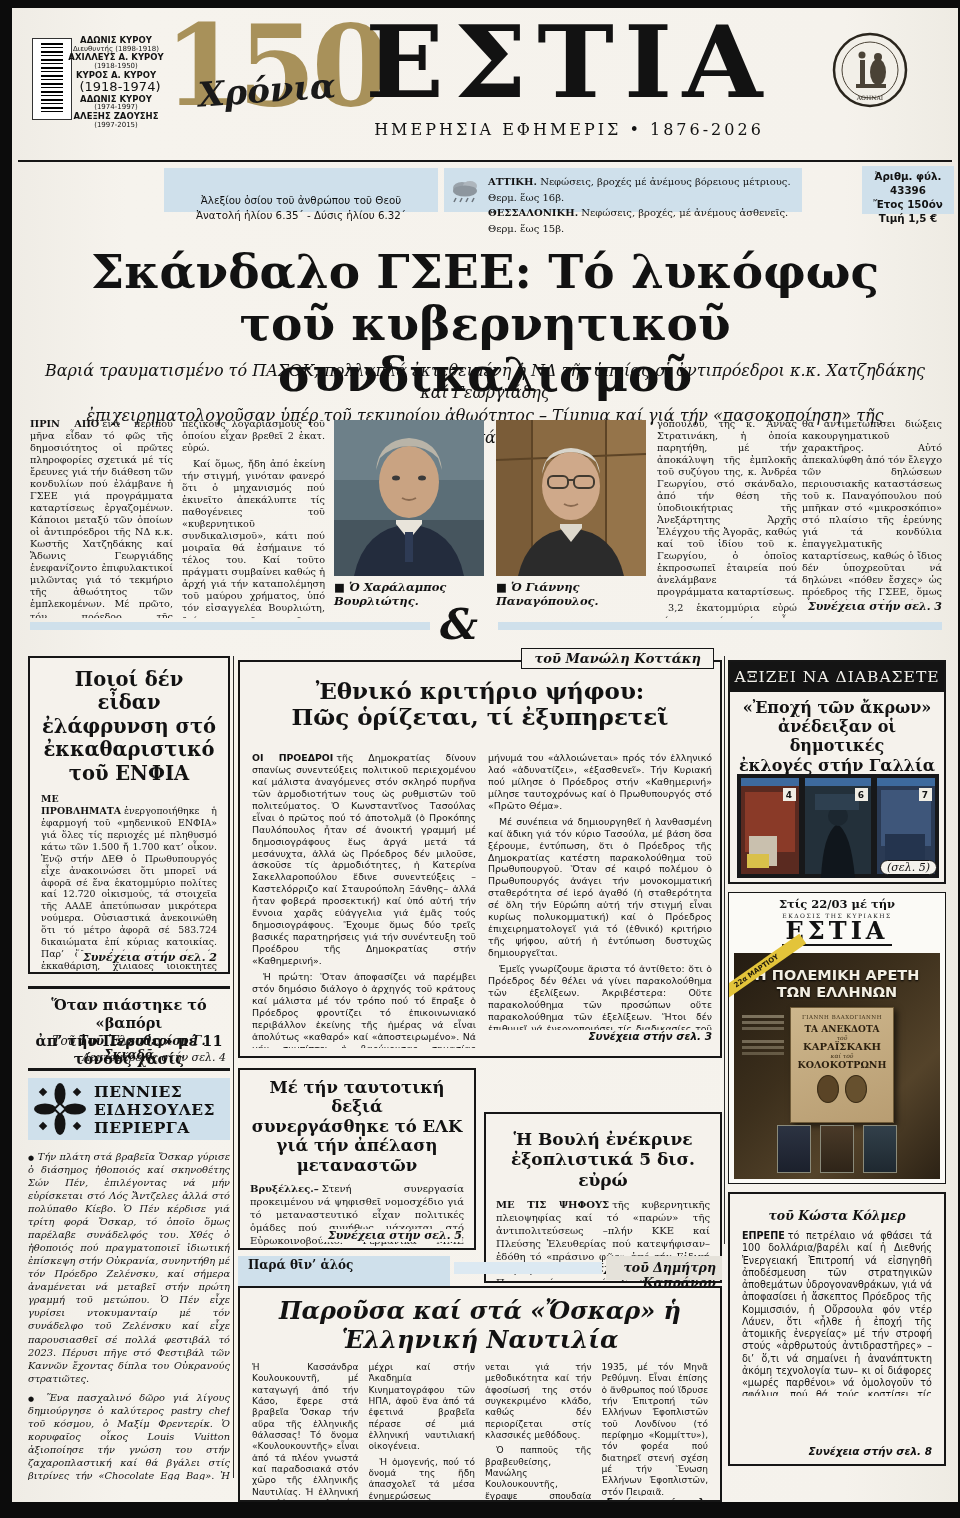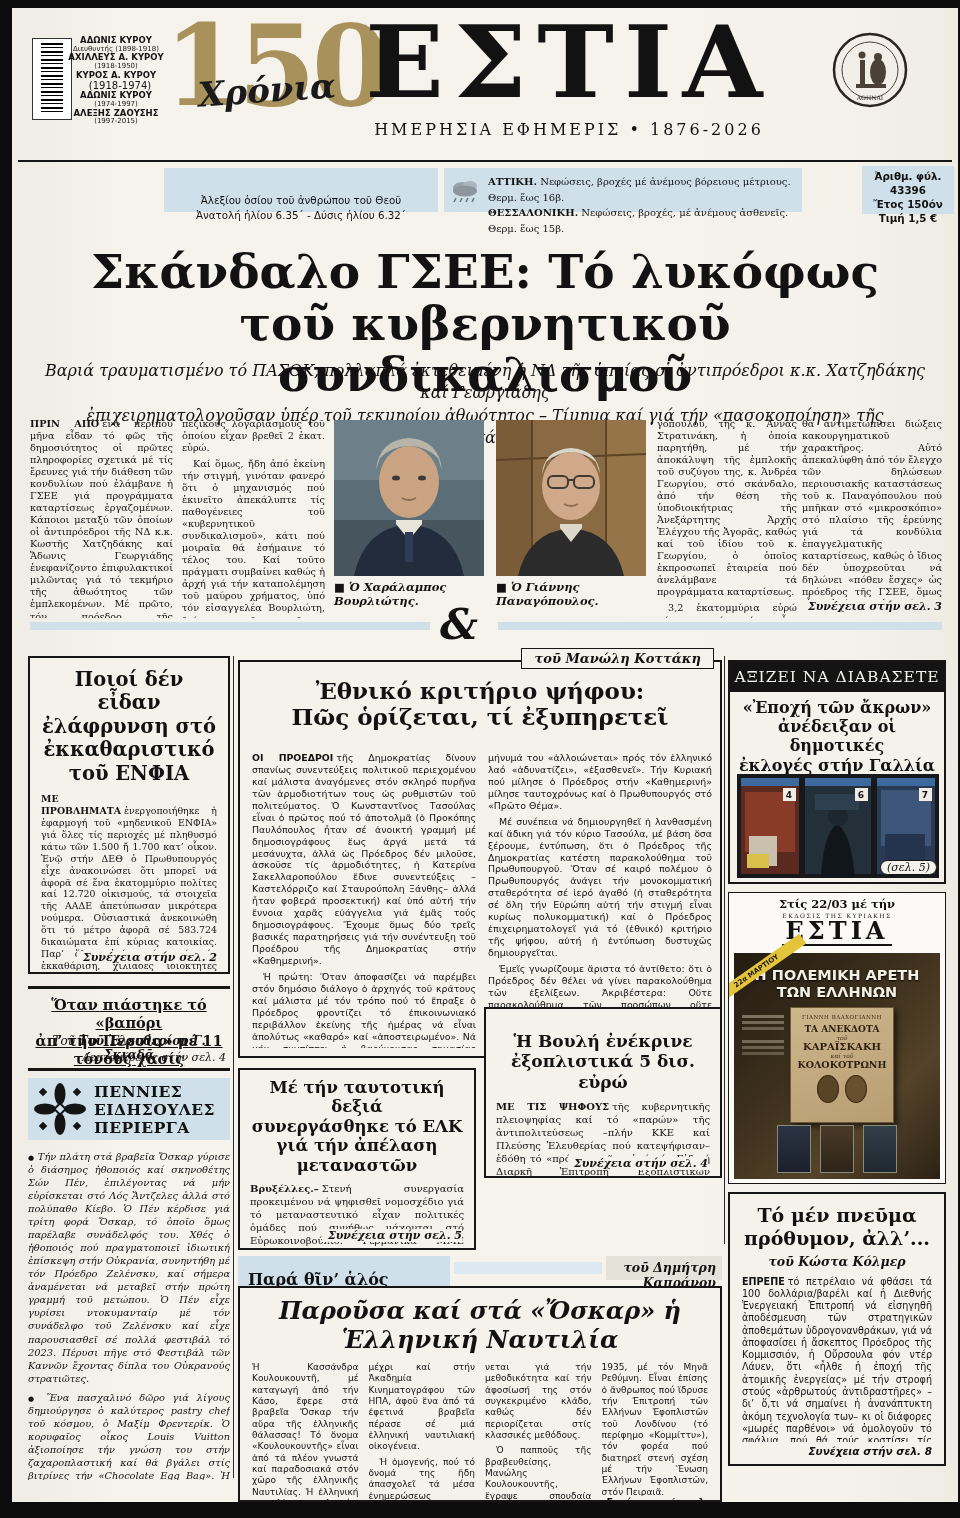--- a/index.html
+++ b/index.html
@@ -40,21 +40,21 @@
   <div class="abs" style="left:20px;top:30px;width:40px;height:82px;background:#fff;border:1px solid #333;padding:4px 8px;">
     <div style="width:100%;height:100%;background:repeating-linear-gradient(to bottom,#000 0 2px,#fff 2px 4px,#000 4px 5px,#fff 5px 8px);"></div>
   </div>
 
   <div class="abs ctr" style="left:44px;top:28px;width:120px;font-family:var(--sans);line-height:1.12;">
     <div style="font-size:8.5px;font-weight:bold;">ΑΔΩΝΙΣ ΚΥΡΟΥ</div>
     <div style="font-size:7px;">Διευθυντής (1898-1918)</div>
     <div style="font-size:8.5px;font-weight:bold;">ΑΧΙΛΛΕΥΣ Α. ΚΥΡΟΥ</div>
     <div style="font-size:7px;">(1918-1950)</div>
     <div style="font-size:8.5px;font-weight:bold;">ΚΥΡΟΣ Α. ΚΥΡΟΥ</div>
-    <div style="font-size:10px;margin-left:8px;">(1918-1974)</div>
+    <div style="font-size:13px;margin-left:8px;">(1918-1974)</div>
     <div style="font-size:8.5px;font-weight:bold;">ΑΔΩΝΙΣ ΚΥΡΟΥ</div>
     <div style="font-size:7px;">(1974-1997)</div>
     <div style="font-size:8.5px;font-weight:bold;">ΑΛΕΞΗΣ ΖΑΟΥΣΗΣ</div>
     <div style="font-size:7px;">(1997-2015)</div>
   </div>
 
   <div class="abs" style="left:152px;top:2px;width:200px;font-size:112px;font-weight:bold;color:var(--gold);line-height:1;letter-spacing:-4px;">150</div>
   <div class="abs i" style="left:186px;top:62px;font-size:34px;color:#1a1a1a;transform:rotate(-4deg);font-weight:bold;">Χρόνια</div>
 
   <div class="abs ctr b" style="left:318px;top:4px;width:478px;font-size:100px;line-height:1;letter-spacing:10px;transform:scaleX(1.03);transform-origin:center;">ΕΣΤΙΑ</div>
@@ -181,21 +181,21 @@
 
   <div class="abs boxed clip" style="left:16px;top:648px;width:202px;height:318px;padding:10px 11px;">
     <div class="ctr b" style="font-size:19.5px;line-height:1.2;margin-bottom:8px;">Ποιοί δέν εἶδαν ἐλάφρυνση στό ἐκκαθαριστικό τοῦ ΕΝΦΙΑ</div>
     <div class="just" style="font-size:9.4px;line-height:1.27;height:186px;overflow:hidden;">
       <b class="lw">ΜΕ ΠΡΟΒΛΗΜΑΤΑ</b><span>ἐνεργοποιήθηκε ἡ ἐφαρμογή τοῦ «μηδενικοῦ ΕΝΦΙΑ» γιά ὅλες τίς περιοχές μέ πληθυσμό κάτω τῶν 1.500 ἤ 1.700 κατ’ οἶκον. Ἐνῷ στήν ΔΕΘ ὁ Πρωθυπουργός εἶχε ἀνακοινώσει ὅτι μπορεῖ νά ἀφορᾶ σέ ἕνα ἑκατομμύριο πολίτες καί 12.720 οἰκισμούς, τά στοιχεῖα τῆς ΑΑΔΕ ἀπετύπωσαν μικρότερα νούμερα. Οὐσιαστικά ἀνεκοινώθη ὅτι τό μέτρο ἀφορᾶ σέ 583.724 δικαιώματα ἐπί κύριας κατοικίας. Παρ’ ὅλα αὐτά, καί μετά τήν ἐκκαθάριση, χιλιάδες ἰδιοκτῆτες πού δικαιοῦνται τίς ἐκπτώσεις, δέν εἶδαν τήν μείωση νά ἐμφανίζεται στό ἐκκαθαριστικό τους, ἐπειδή ὑπάρχει κενό ἤ λάθος στόν ἀριθμό παροχῆς ρεύματος στή δήλωση Ε9.</span>
     </div>
     <div class="abs cont" style="right:11px;bottom:8px;font-size:11px;background:var(--paper);padding-left:6px;">Συνέχεια στήν σελ. 2</div>
   </div>
 
   <div class="abs hr" style="left:16px;top:978px;width:202px;height:3px;"></div>
-  <div class="abs ctr b" style="left:16px;top:988px;width:202px;font-size:14.5px;line-height:1.25;text-decoration:underline;">
+  <div class="abs ctr b" style="left:16px;top:988px;width:202px;font-size:14.5px;line-height:1.25;">
     <div>Ὅταν πιάστηκε τό «βαπόρι</div>
     <div>ἀπ’ τήν Περσία» μέ 11 τόνους χασίς</div>
   </div>
   <div class="abs ctr" style="left:16px;top:1026px;width:202px;font-size:12px;"><span class="i">Τοῦ </span><span class="b i">Τοῦ Ἐλευθερίου Γ. Σκιαδᾶ</span></div>
   <div class="abs i" style="left:16px;top:1043px;width:198px;text-align:right;font-size:11px;">Λεπτομέρειες στήν σελ. 4</div>
   <div class="abs hr" style="left:16px;top:1060px;width:202px;height:3px;"></div>
 
   <div class="abs bluebg" style="left:16px;top:1070px;width:202px;height:62px;">
     <div class="abs" style="left:4px;top:3px;">
       <svg width="56" height="56" viewBox="0 0 56 56">
@@ -249,32 +249,32 @@
       <div>Μέ τήν ταυτοτική δεξιά</div>
       <div>συνεργάσθηκε τό ΕΛΚ</div>
       <div>γιά τήν ἀπέλαση μεταναστῶν</div>
     </div>
     <div class="just" style="font-size:10px;line-height:1.3;height:94px;overflow:hidden;">
       <b class="lw">Βρυξέλλες.–</b><span>Στενή συνεργασία προκειμένου νά ψηφισθεῖ νομοσχέδιο γιά τό μεταναστευτικό εἶχαν πολιτικές ὁμάδες πού συνήθως μάχονται στό Εὐρωκοινοβούλιο. Γερμανικά ΜΜΕ ἀπεκάλυψαν ὅτι τό Εὐρωπαϊκό Λαϊκό Κόμμα εἶχε στενή συνεργασία μέ τό ἀκροδεξιό κόμμα Ἐναλλακτική γιά τήν Γερμανία (AfD) καί</span>
     </div>
     <div class="abs cont" style="right:12px;bottom:6px;font-size:11px;background:var(--paper);padding-left:6px;">Συνέχεια στήν σελ. 5</div>
   </div>
 
-  <div class="abs boxed clip" style="left:472px;top:999px;width:238px;height:171px;padding:22px 10px;">
+  <div class="abs boxed clip" style="left:472px;top:1104px;width:238px;height:171px;padding:15px 10px;">
     <div class="ctr b" style="font-size:17px;line-height:1.2;margin-bottom:8px;">
       <div>Ἡ Βουλή ἐνέκρινε</div>
       <div>ἐξοπλιστικά 5 δισ. εὐρώ</div>
     </div>
     <div class="just" style="font-size:10px;line-height:1.3;height:112px;overflow:hidden;">
       <b class="lw">ΜΕ ΤΙΣ ΨΗΦΟΥΣ</b><span>τῆς κυβερνητικῆς πλειοψηφίας καί τό «παρών» τῆς ἀντιπολιτεύσεως –πλήν ΚΚΕ καί Πλεύσης Ἐλευθερίας πού κατεψήφισαν– ἐδόθη τό «πράσινο φῶς» ἀπό τήν Εἰδική Διαρκῆ Ἐπιτροπή Ἐξοπλιστικῶν Προγραμμάτων καί Συμβάσεων τῆς Βουλῆς γιά τό νέο πακέτο ἐξοπλιστικῶν προγραμμάτων τοῦ Ὑπουργείου Ἐθνικῆς Ἀμύνης. Ἡ συνεδρίασις ἐπραγματοποιήθη κεκλεισμένων τῶν θυρῶν,</span>
     </div>
     <div class="abs cont" style="right:12px;bottom:6px;font-size:11px;background:var(--paper);padding-left:6px;">Συνέχεια στήν σελ. 4</div>
   </div>
 
-  <div class="abs bluebg" style="left:226px;top:1248px;width:212px;height:36px;padding:14px 0 0 10px;font-size:16px;font-weight:bold;">Παρά θῖν’ ἁλός</div>
+  <div class="abs bluebg" style="left:226px;top:1248px;width:212px;height:36px;padding:2px 0 0 10px;font-size:12px;font-weight:bold;">Παρά θῖν’ ἁλός</div>
   <div class="abs" style="left:442px;top:1254px;width:148px;height:12px;background:var(--blue2);"></div>
   <div class="abs b i" style="left:594px;top:1248px;width:116px;height:24px;background:#e5e2da;font-size:12.5px;text-align:right;padding:4px 6px 0 0;">τοῦ Δημήτρη Καπράνου</div>
 
   <div class="abs boxed clip" style="left:226px;top:1278px;width:484px;height:216px;padding:8px 12px;">
     <div class="ctr b i" style="font-size:24px;margin-bottom:8px;">Παροῦσα καί στά «Ὄσκαρ» ἡ Ἑλληνική Ναυτιλία</div>
     <div style="display:flex;gap:10px;">
       <div class="just san clip bodycol" style="width:110px;height:152px;font-size:9px;line-height:1.26;">
         <p>Ἡ Κασσάνδρα Κουλουκουντῆ, μέ καταγωγή ἀπό τήν Κάσο, ἔφερε στά βραβεῖα Ὄσκαρ τήν αὔρα τῆς ἑλληνικῆς θάλασσας! Τό ὄνομα «Κουλουκουντῆς» εἶναι ἀπό τά πλέον γνωστά καί παραδοσιακά στόν χῶρο τῆς ἑλληνικῆς Ναυτιλίας. Ἡ ἑλληνική ναυτιλία, λοιπόν, παροῦσα</p>
       </div>
       <div class="just san clip bodycol" style="width:110px;height:152px;font-size:9px;line-height:1.26;">
@@ -363,24 +363,20 @@
       </div>
       <div class="abs" style="left:0;bottom:6px;width:206px;display:flex;justify-content:center;gap:9px;">
         <div style="width:34px;height:48px;background:linear-gradient(#2c3342,#1b202c);border:1px solid #8a8a7a;"></div>
         <div style="width:34px;height:48px;background:linear-gradient(#4a3a28,#2e2418);border:1px solid #8a8a7a;"></div>
         <div style="width:34px;height:48px;background:linear-gradient(#32404a,#1e2830);border:1px solid #8a8a7a;"></div>
       </div>
     </div>
   </div>
 
   <div class="abs boxed clip" style="left:716px;top:1184px;width:218px;height:274px;padding:10px 12px;">
-    <div class="ctr b" style="font-size:19px;line-height:1.2;">
-      <div>Τό μέν πνεῦμα</div>
-      <div>πρόθυμον, ἀλλ’...</div>
-    </div>
     <div class="ctr b i" style="font-size:12.5px;margin:4px 0 7px;">τοῦ Κώστα Κόλμερ</div>
     <div class="just san" style="font-size:9.6px;line-height:1.28;height:166px;overflow:hidden;">
       <b class="lw">ΕΠΡΕΠΕ</b><span>τό πετρέλαιο νά φθάσει τά 100 δολλάρια/βαρέλι καί ἡ Διεθνής Ἐνεργειακή Ἐπιτροπή νά εἰσηγηθῆ ἀποδέσμευση τῶν στρατηγικῶν ἀποθεμάτων ὑδρογονανθράκων, γιά νά ἀποφασίσει ἡ ἄσκεπτος Πρόεδρος τῆς Κομμισσιόν, ἡ Οὔρσουλα φόν ντέρ Λάυεν, ὅτι «ἦλθε ἡ ἐποχή τῆς ἀτομικῆς ἐνεργείας» μέ τήν στροφή στούς «ἀρθρωτούς ἀντιδραστῆρες» –δι’ ὅ,τι νά σημαίνει ἡ ἀνανάπτυκτη ἀκόμη τεχνολογία των– κι οἱ διάφορες «μωρές παρθένοι» νά ὁμολογοῦν τό σφάλμα, πού θά τούς κοστίσει τίς ἐπόμενες ἐκλογές: τήν ἀκρίβεια</span>
     </div>
     <div class="abs cont san" style="right:12px;bottom:7px;font-size:10.5px;background:var(--paper);padding-left:6px;">Συνέχεια στήν σελ. 8</div>
   </div>
 
 </div>
 
 </body></html>

